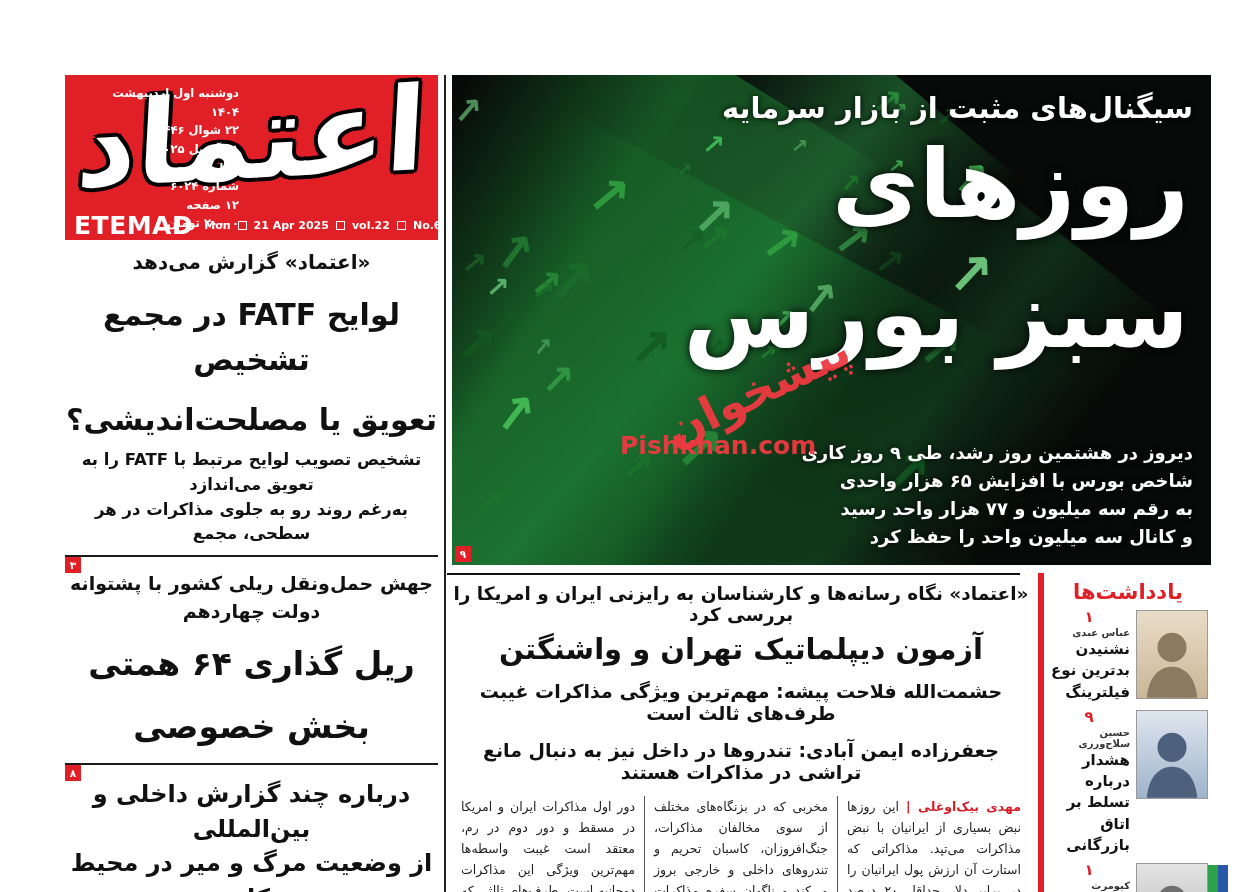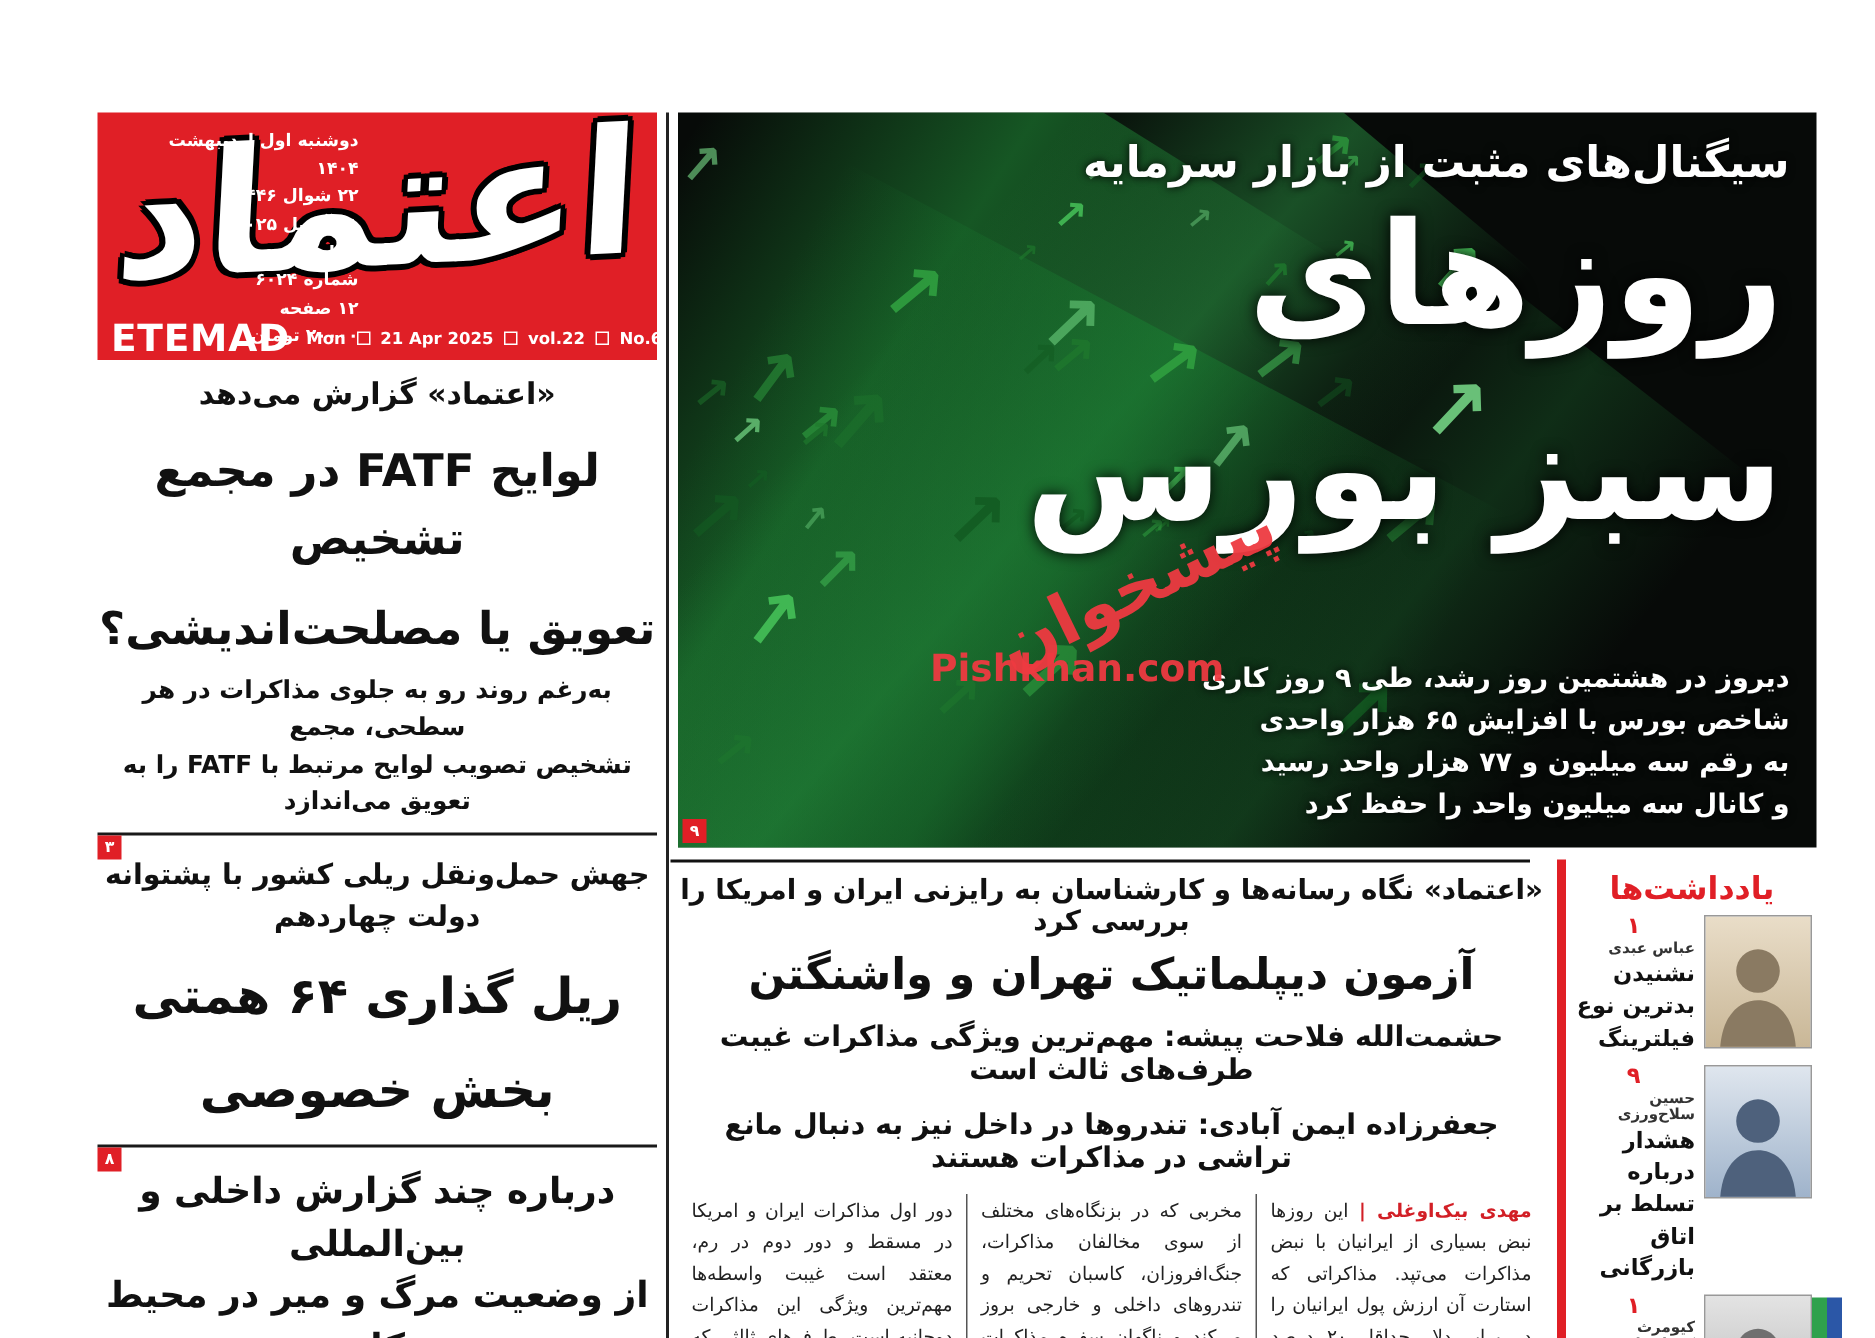--- a/index.html
+++ b/index.html
@@ -132,22 +132,22 @@
 
     <article class="lc-block b1">
       <div class="lc-kicker">
         <span>«اعتماد» گزارش می‌دهد</span>
       </div>
       <h2 class="lc-title">
         <span>لوایح FATF در مجمع تشخیص</span>
         <span>تعویق یا مصلحت‌اندیشی؟</span>
       </h2>
       <div class="lc-sub">
+        <span class="txt">تشخیص تصویب لوایح مرتبط با FATF را به تعویق می‌اندازد</span>
         <span class="txt">به‌رغم روند رو به جلوی مذاکرات در هر سطحی، مجمع</span>
-        <span class="txt">تشخیص تصویب لوایح مرتبط با FATF را به تعویق می‌اندازد</span>
       </div>
       <div class="lc-rule">
         <span class="badge">۳</span>
       </div>
     </article>
 
     <article class="lc-block b2">
       <div class="lc-kicker">
         <span>جهش حمل‌ونقل ریلی کشور با پشتوانه دولت چهاردهم</span>
       </div>

